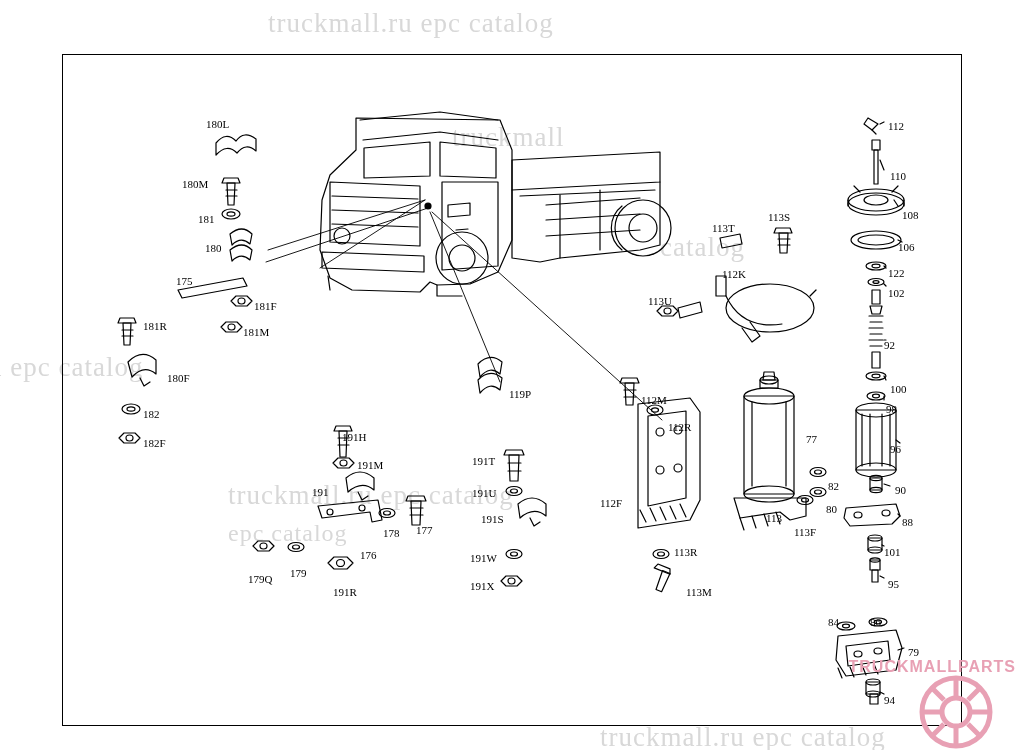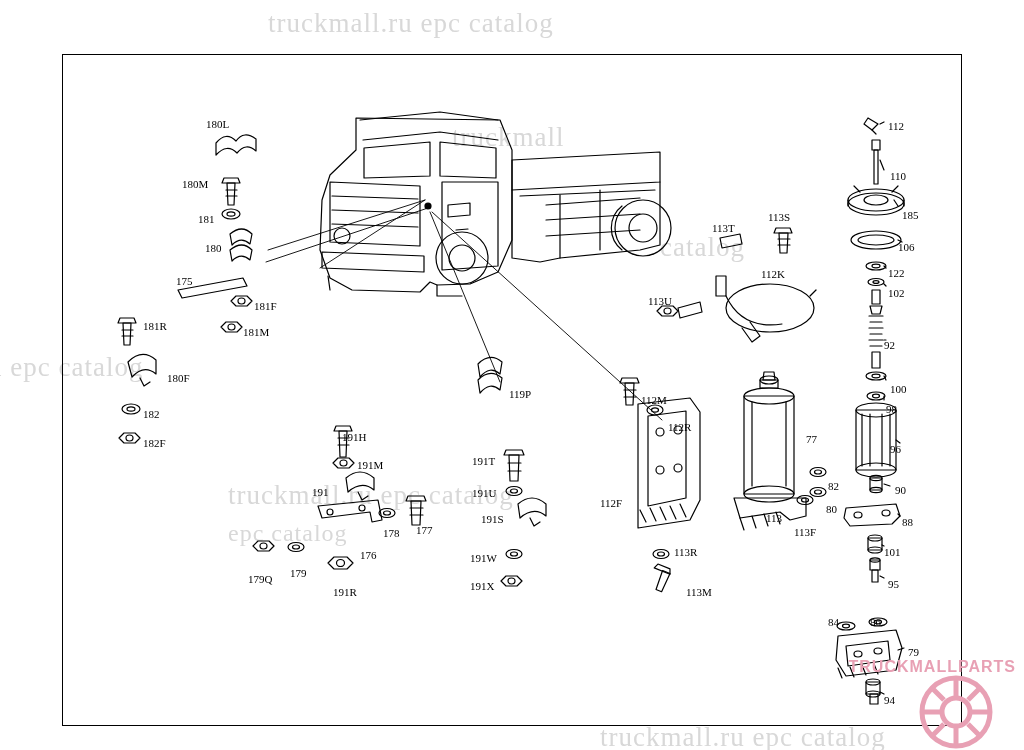--- a/index.html
+++ b/index.html
@@ -358,39 +358,39 @@
   <div class="lbl" style="left:470px;top:552px;">191W</div>
   <div class="lbl" style="left:470px;top:580px;">191X</div>
 
   <div class="lbl" style="left:509px;top:388px;text-align:center;">119P</div>
   <div class="lbl" style="left:641px;top:394px;">112M</div>
   <div class="lbl" style="left:668px;top:421px;">112R</div>
   <div class="lbl" style="left:600px;top:497px;">112F</div>
   <div class="lbl" style="left:674px;top:546px;">113R</div>
   <div class="lbl" style="left:686px;top:586px;">113M</div>
   <div class="lbl" style="left:648px;top:295px;">113U</div>
-  <div class="lbl" style="left:722px;top:268px;margin-left:39px;">112K</div>
+  <div class="lbl" style="left:722px;top:268px;">112K</div>
   <div class="lbl" style="left:712px;top:222px;">113T</div>
   <div class="lbl" style="left:768px;top:211px;">113S</div>
 
   <div class="lbl" style="left:806px;top:433px;">77</div>
   <div class="lbl" style="left:766px;top:512px;">113</div>
   <div class="lbl" style="left:794px;top:526px;">113F</div>
   <div class="lbl" style="left:826px;top:503px;">80</div>
   <div class="lbl" style="left:828px;top:480px;">82</div>
 
   <div class="lbl" style="left:895px;top:484px;">90</div>
   <div class="lbl" style="left:890px;top:443px;">96</div>
   <div class="lbl" style="left:886px;top:403px;">98</div>
   <div class="lbl" style="left:890px;top:383px;">100</div>
   <div class="lbl" style="left:884px;top:339px;">92</div>
   <div class="lbl" style="left:888px;top:287px;">102</div>
   <div class="lbl" style="left:888px;top:267px;">122</div>
   <div class="lbl" style="left:898px;top:241px;">106</div>
-  <div class="lbl" style="left:902px;top:209px;">185</div>
+  <div class="lbl" style="left:902px;top:209px;">108</div>
   <div class="lbl" style="left:890px;top:170px;">110</div>
   <div class="lbl" style="left:888px;top:120px;">112</div>
 
   <div class="lbl" style="left:902px;top:516px;">88</div>
   <div class="lbl" style="left:884px;top:546px;">101</div>
   <div class="lbl" style="left:888px;top:578px;">95</div>
   <div class="lbl" style="left:828px;top:616px;">84</div>
   <div class="lbl" style="left:870px;top:616px;">86</div>
   <div class="lbl" style="left:908px;top:646px;">79</div>
   <div class="lbl" style="left:884px;top:694px;">94</div>

